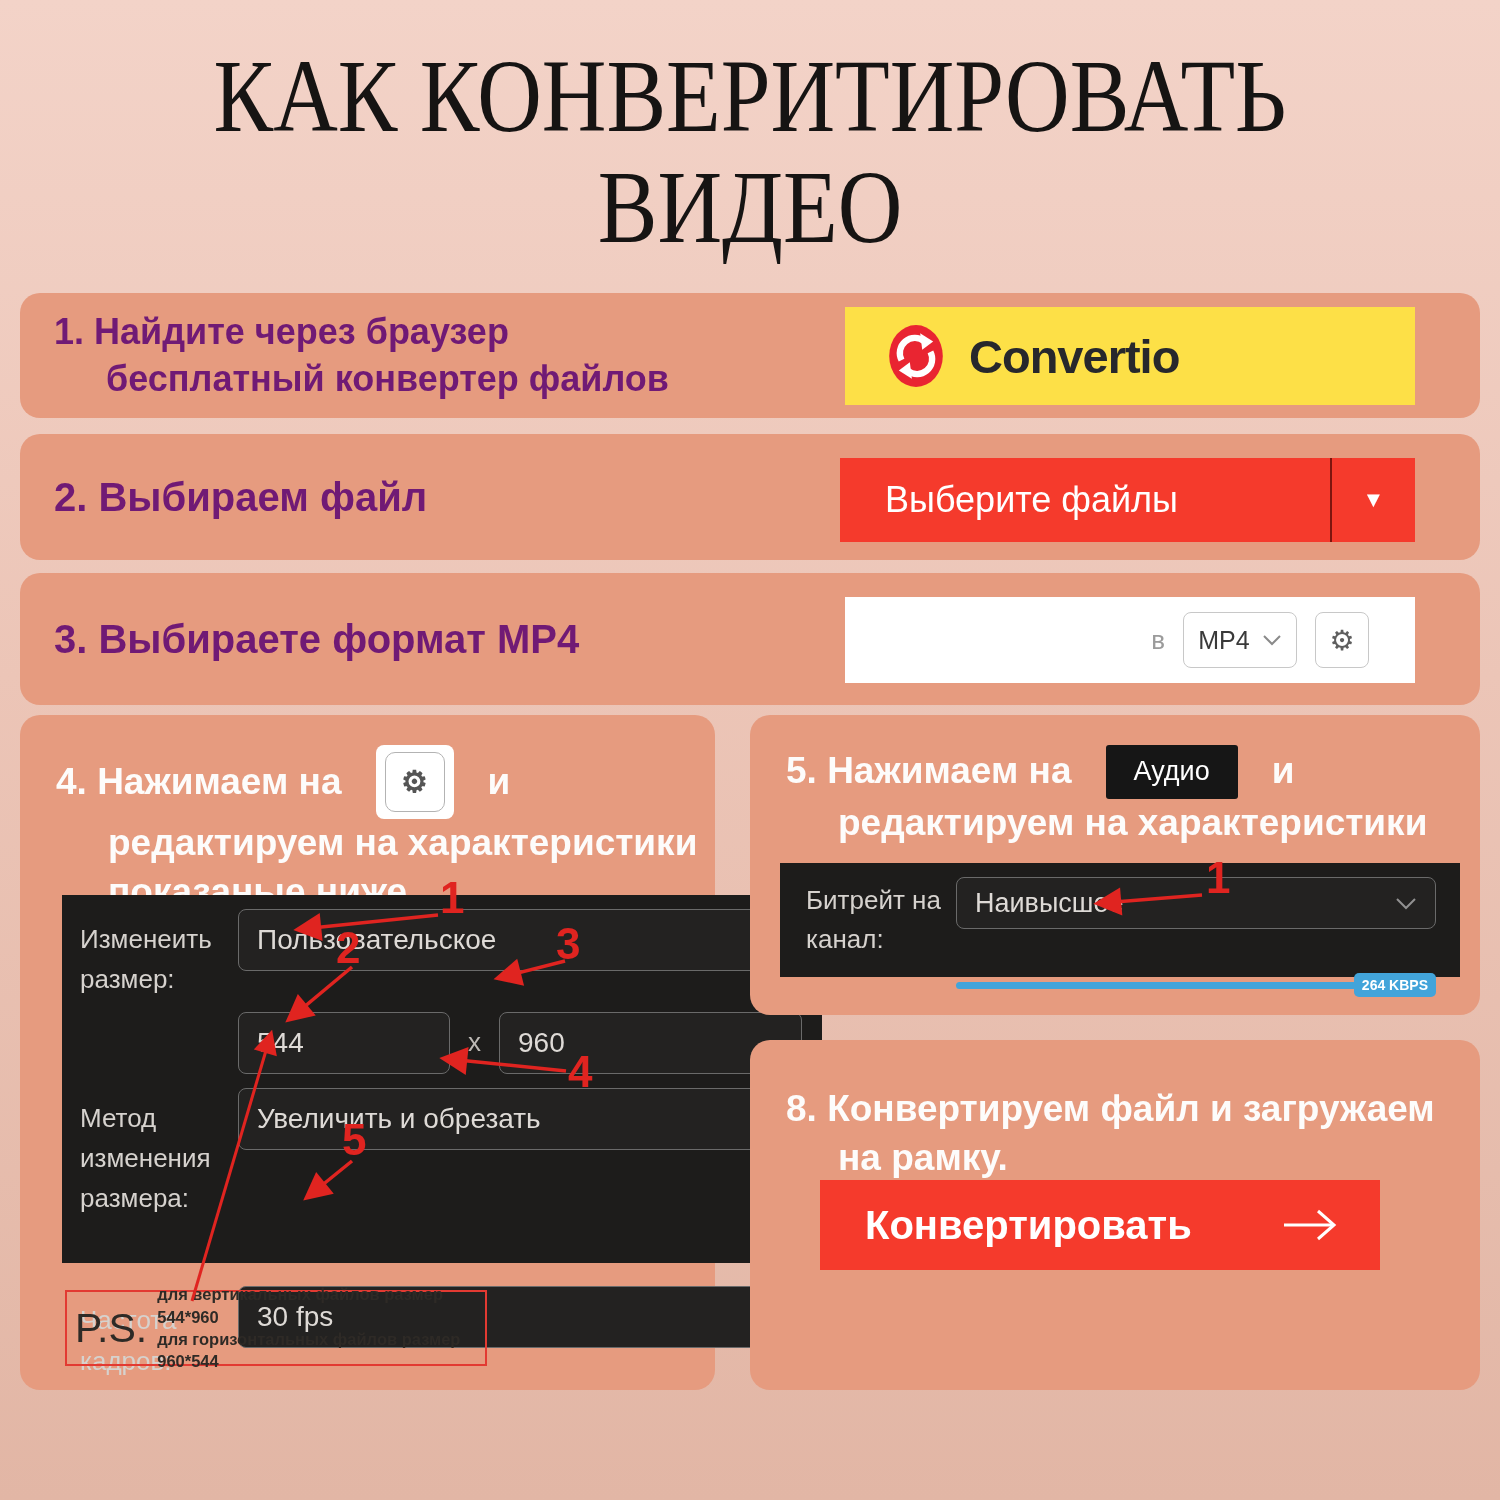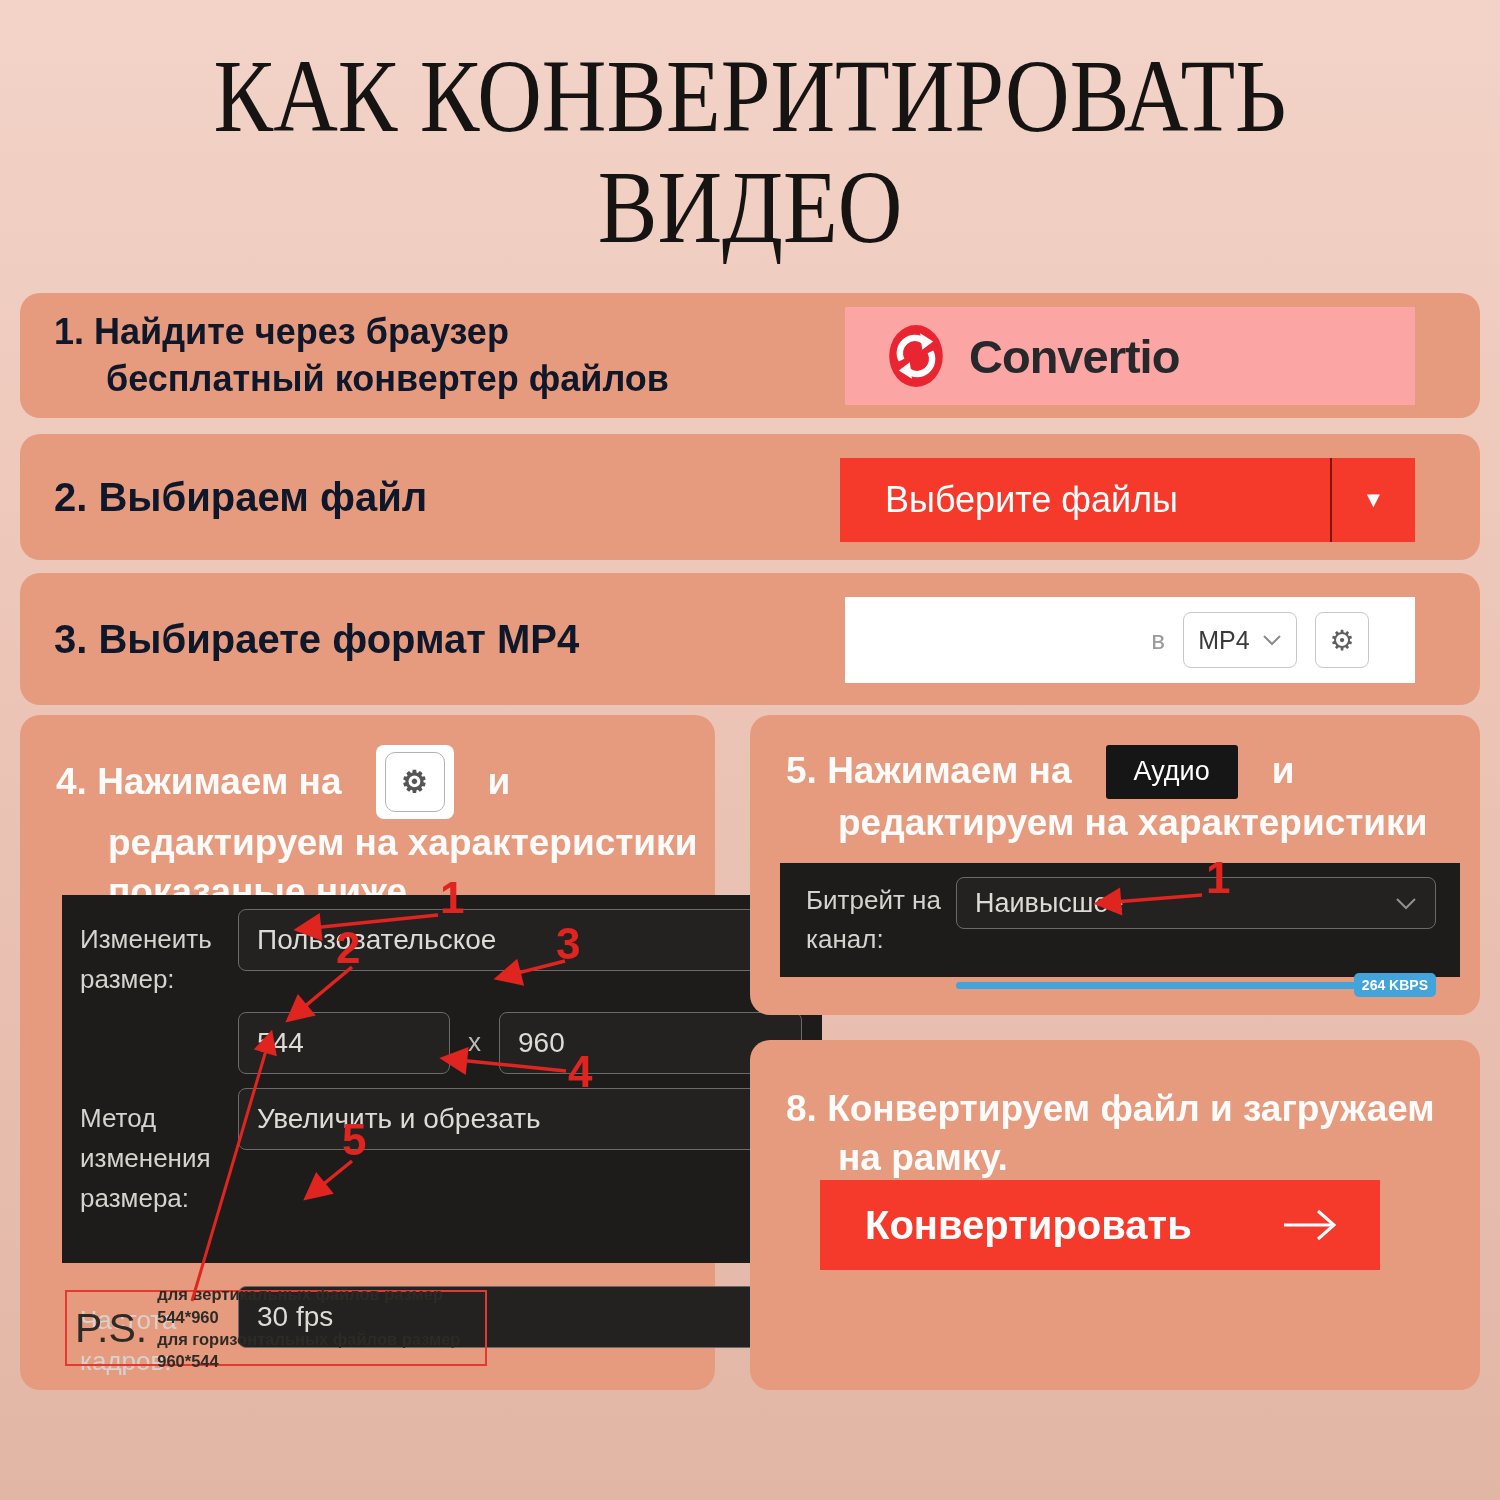--- a/index.html
+++ b/index.html
@@ -14,29 +14,29 @@
 
   
   .card{position:absolute;background:var(--card,#e69b7f);border-radius:20px;}
   #card1{left:20px;top:293px;width:1460px;height:125px;}
   #card2{left:20px;top:434px;width:1460px;height:126px;}
   #card3{left:20px;top:573px;width:1460px;height:132px;}
   #card4{left:20px;top:715px;width:695px;height:675px;}
   #card5{left:750px;top:715px;width:730px;height:300px;}
   #card6{left:750px;top:1040px;width:730px;height:350px;}
 
-  .step-text{color:#0f172a;font-weight:700;white-space:pre-line;}
+  .step-text{color:#701a75;font-weight:700;white-space:pre-line;}
   .hang{padding-left:52px;text-indent:-52px;}
 
   #card1 .step-text{position:absolute;left:34px;top:50%;transform:translateY(-50%);font-size:36px;line-height:1.33;}
   #card2 .step-text{position:absolute;left:34px;top:50%;transform:translateY(-50%);font-size:40px;}
   #card3 .step-text{position:absolute;left:34px;top:50%;transform:translateY(-50%);font-size:40px;}
 
   
-  .logo-box{position:absolute;left:825px;top:14px;width:570px;height:98px;background:#fca5a5;
+  .logo-box{position:absolute;left:825px;top:14px;width:570px;height:98px;background:#fde047;
     display:flex;align-items:center;padding-left:38px;gap:20px;box-sizing:border-box;}
   .logo-word{font-size:47px;font-weight:800;color:#27282c;letter-spacing:-1px;}
 
   
   .file-btn{position:absolute;left:820px;top:24px;width:575px;height:84px;background:var(--accent_red,#f23b2e);
     display:flex;align-items:center;cursor:pointer;}
   .file-btn-label{color:#fff;font-size:36px;padding-left:45px;flex:1;}
   .file-btn-divider{width:2px;height:100%;background:#7e150e;}
   .file-btn-caret{width:83px;text-align:center;color:#fff;font-size:22px;}
 

